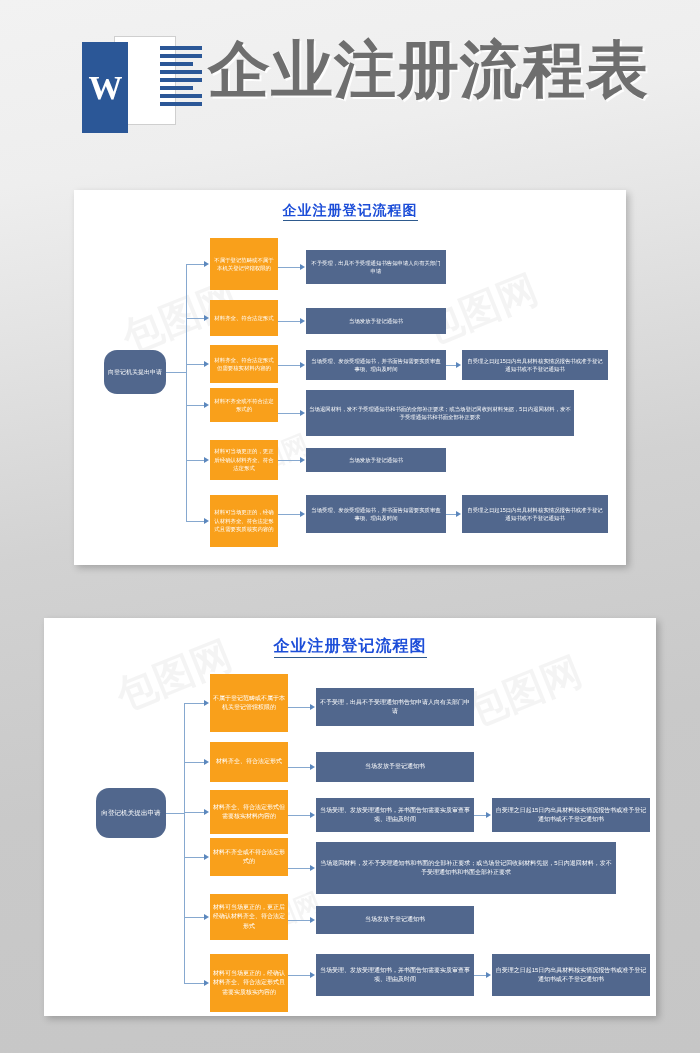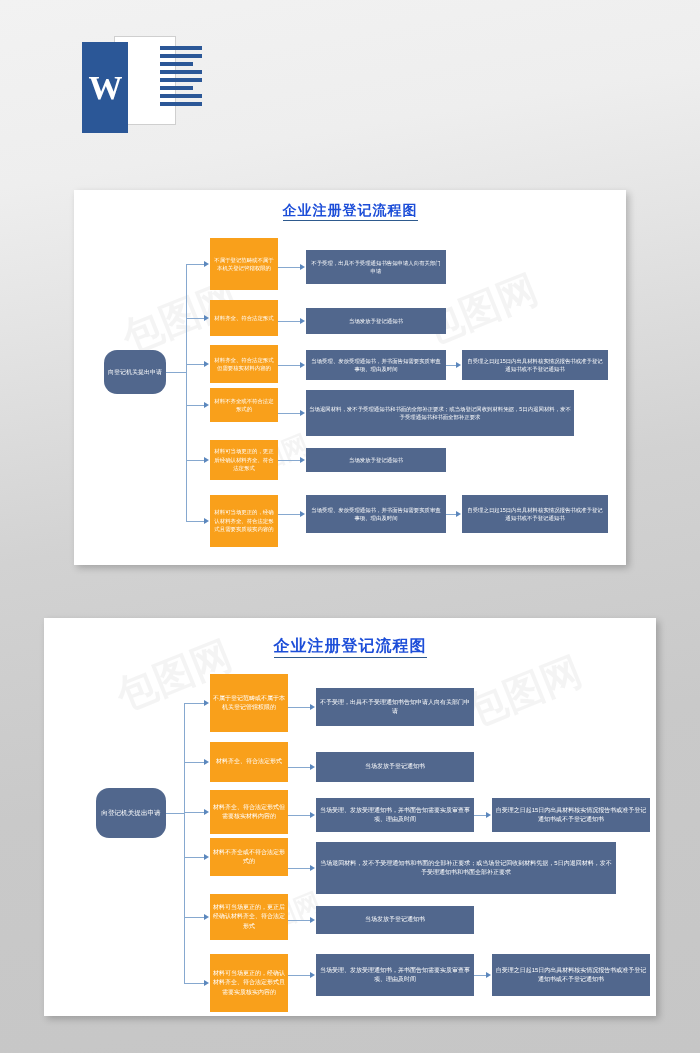--- a/index.html
+++ b/index.html
@@ -76,20 +76,21 @@
           <i></i>
           <i></i>
           <i class="sh"></i>
           <i></i>
           <i></i>
       </div>
     </div>
     <div class="wl-tab"></div>
     <div class="wl-w">W</div>
   </div>
+  <div class="banner-title">企业注册流程表</div>
 </div>
 
 <div class="card" id="card1">
   <div class="chart-title">
     <span>企业注册登记流程图</span>
   </div>
   <div class="wm" style="left:46px;top:100px;">包图网</div>
   <div class="wm" style="left:346px;top:92px;">包图网</div>
   <div class="wm s" style="left:158px;top:250px;">包图网</div>
   <div class="flow" id="flow1">

